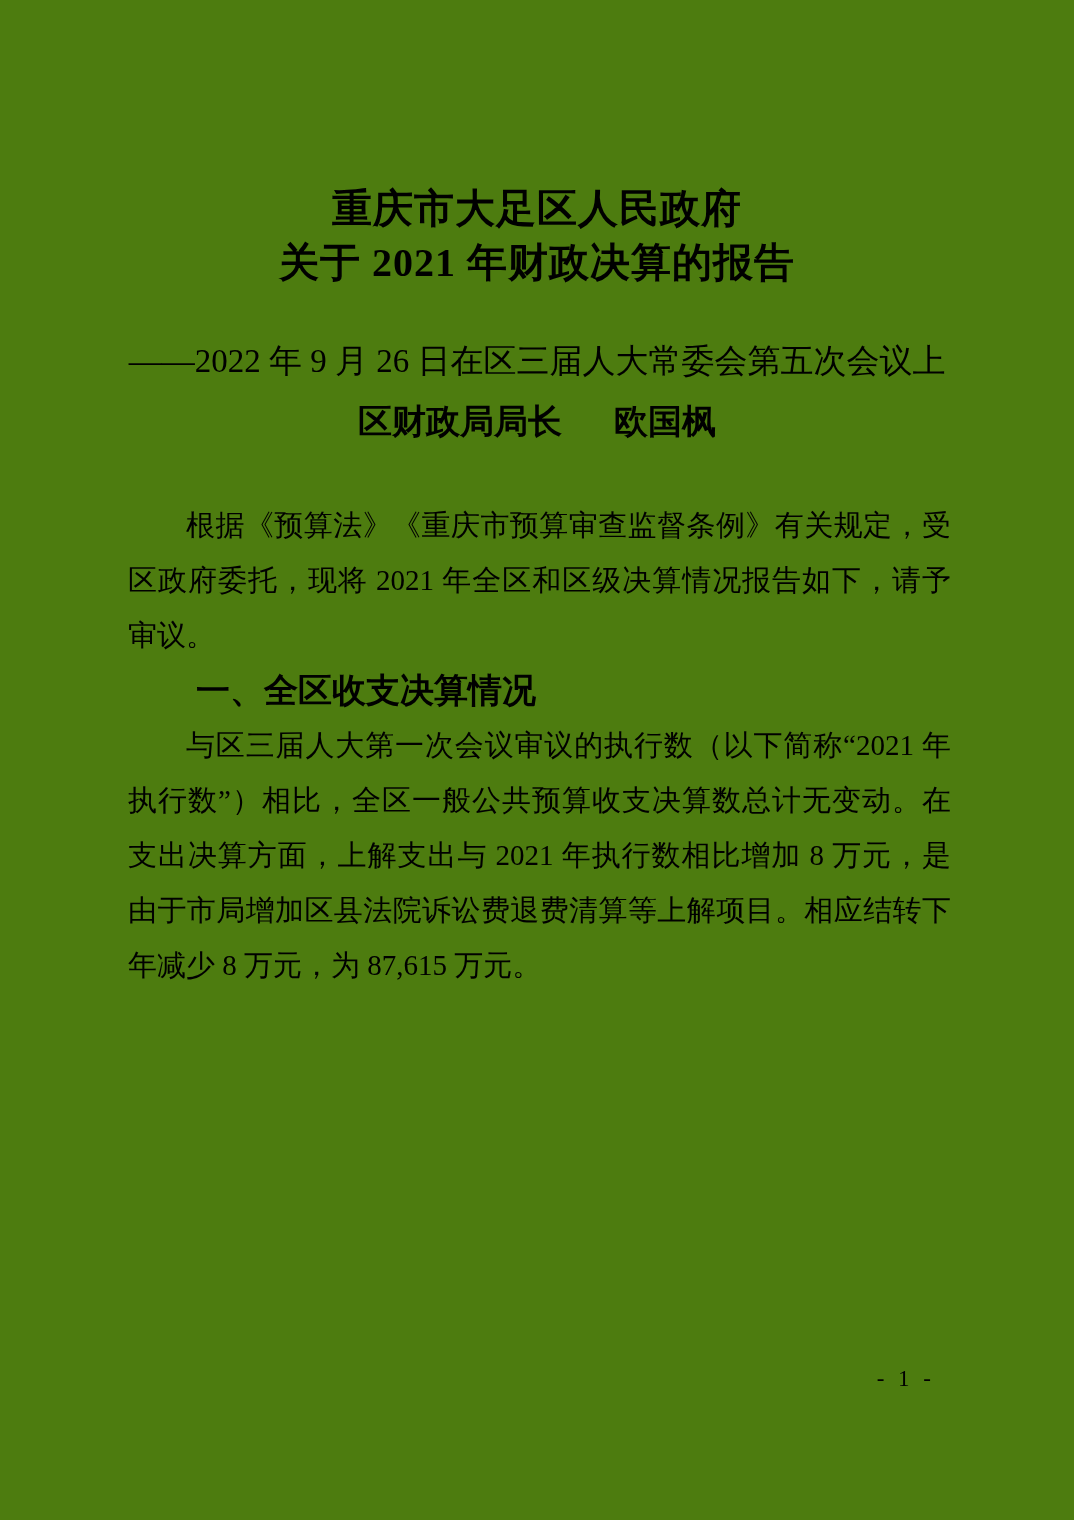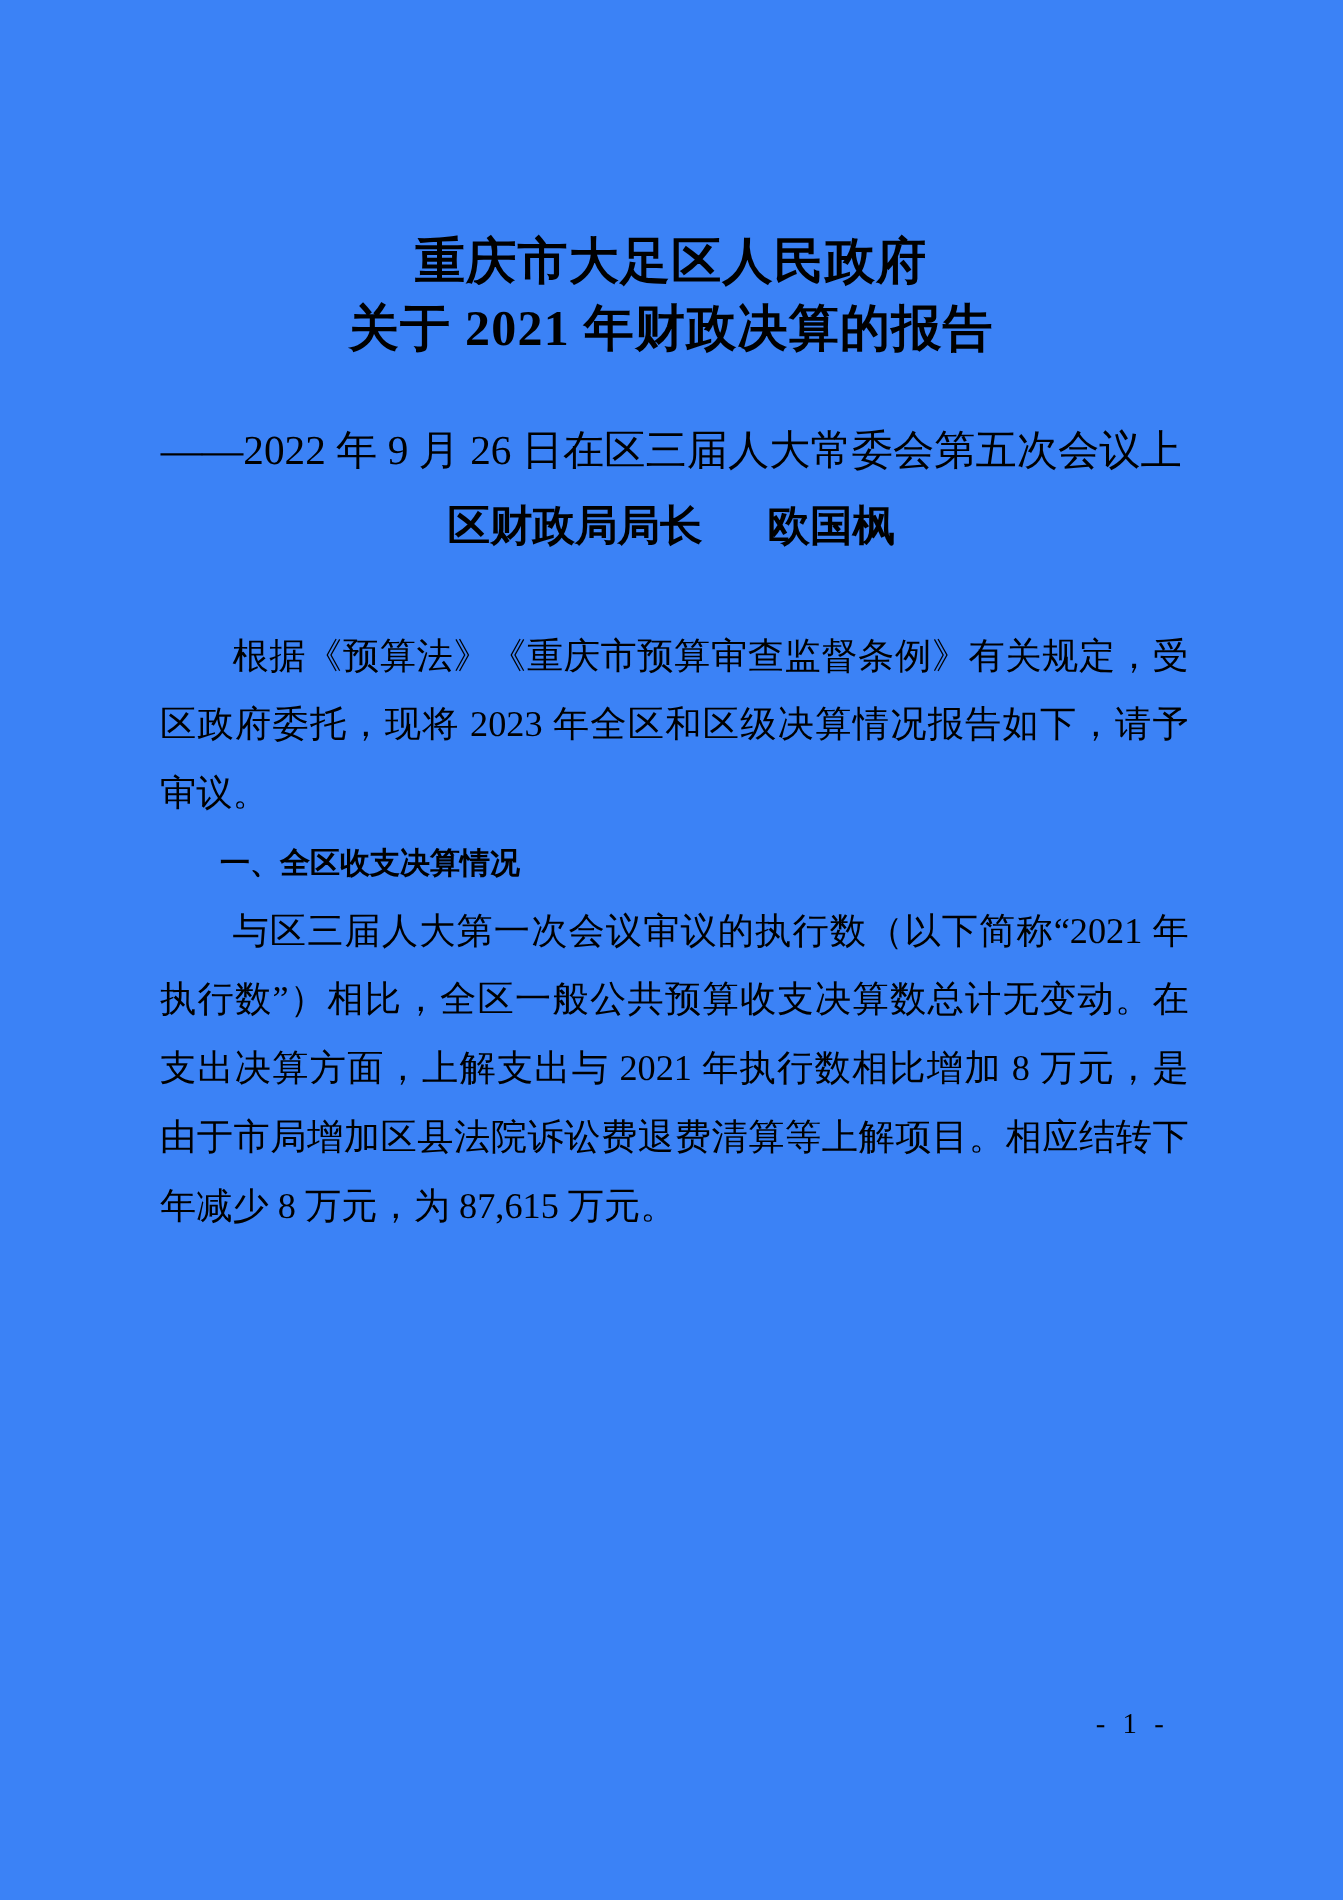--- a/index.html
+++ b/index.html
@@ -5,21 +5,21 @@
   html, body {
     margin: 0;
     padding: 0;
     background: #ffffff;
   }
   .page {
     position: relative;
     width: 1074px;
     height: 1520px;
     margin: 0 auto;
-    background: #3b82f6;
+    background: #4d7c0f;
     color: #000000;
     font-family: "Liberation Serif", "DejaVu Serif", serif;
     overflow: hidden;
   }
   .doc-title {
     padding-top: 182px;
     text-align: center;
     font-weight: 700;
     font-size: 40px;
     line-height: 54px;
@@ -54,21 +54,21 @@
     margin: 0;
     padding: 0;
   }
   .para-indent {
     text-indent: 2em;
   }
   .section-heading {
     margin: 0;
     padding: 0;
     font-family: "Liberation Sans", "DejaVu Sans", sans-serif;
-    font-size: 24px;
+    font-size: 34px;
     font-weight: 700;
     line-height: 55px;
     text-indent: 2em;
   }
   .lead-bold {
     font-weight: 700;
   }
   .page-number {
     position: absolute;
     top: 1366px;
@@ -88,21 +88,21 @@
     <div>关于 2021 年财政决算的报告</div>
   </div>
 
   <p class="subtitle">——2022 年 9 月 26 日在区三届人大常委会第五次会议上</p>
 
   <p class="presenter"><span>区财政局局长</span><span class="presenter-gap"></span><span>欧国枫</span></p>
 
   <div class="content">
 
 
-    <p class="para-indent">根据《预算法》《重庆市预算审查监督条例》有关规定，受区政府委托，现将 2023 年全区和区级决算情况报告如下，请予审议。</p>
+    <p class="para-indent">根据《预算法》《重庆市预算审查监督条例》有关规定，受区政府委托，现将 2021 年全区和区级决算情况报告如下，请予审议。</p>
 
     <h2 class="section-heading">一、全区收支决算情况</h2>
 
 
     <p class="para-indent">与区三届人大第一次会议审议的执行数（以下简称“2021 年执行数”）相比，全区一般公共预算收支决算数总计无变动。在支出决算方面，上解支出与 2021 年执行数相比增加 8 万元，是由于市局增加区县法院诉讼费退费清算等上解项目。相应结转下年减少 8 万元，为 87,615 万元。</p>
 
   </div>
 
   <div class="page-number">- 1 -</div>
 

